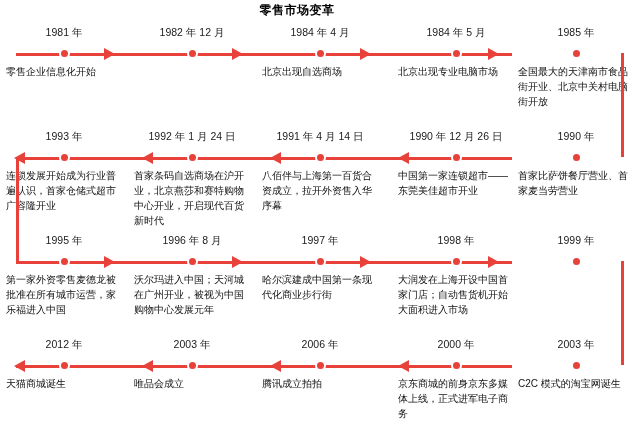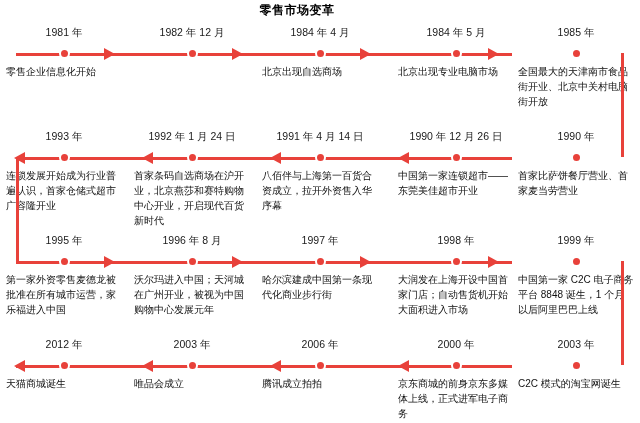--- a/index.html
+++ b/index.html
@@ -224,21 +224,20 @@
       <div class="desc">哈尔滨建成中国第一条现代化商业步行街</div>
     </div>
     <div class="cell c3">
       <div class="date">1998 年</div>
       <div class="dot"></div>
       <div class="desc">大润发在上海开设中国首家门店；自动售货机开始大面积进入市场</div>
     </div>
     <div class="cell c4">
       <div class="date">1999 年</div>
       <div class="dot"></div>
-      <div class="desc">中国第一家 C2C 电子商务平台 8848 诞生，1 个月以后阿里巴巴上线</div>
     </div>
   </div>
 
   <div class="connector conn-right-3"></div>
 
   <div class="row row-4">
     <div class="rail"></div>
     <div class="arrow arrow-left" style="left:14px;"></div>
     <div class="arrow arrow-left" style="left:142px;"></div>
     <div class="arrow arrow-left" style="left:270px;"></div>

